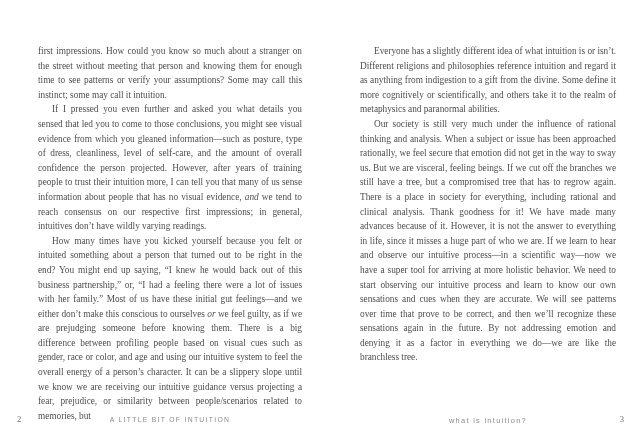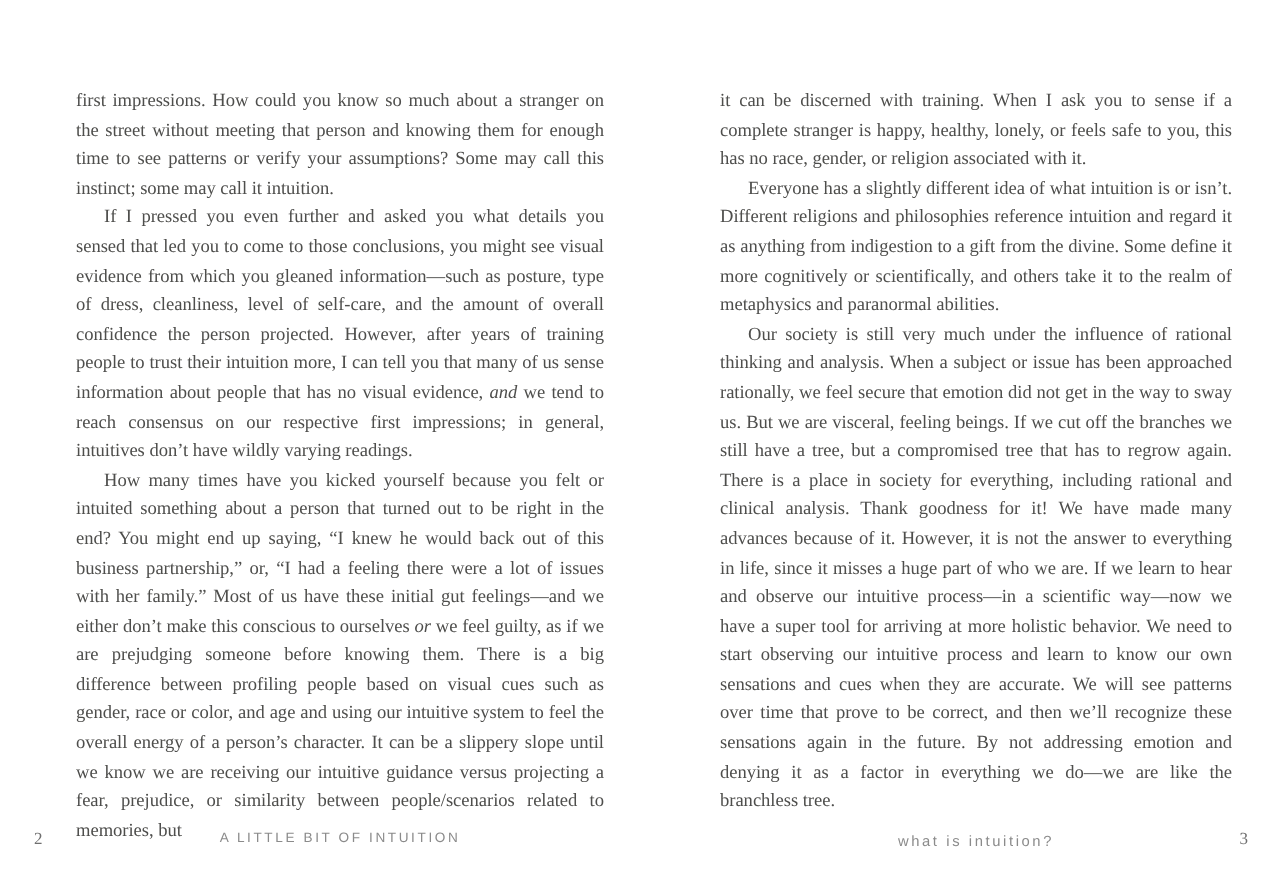--- a/index.html
+++ b/index.html
@@ -71,21 +71,20 @@
 
 <div class="spread" style="background: rgb(255, 255, 255);">
 
   <div class="text-block page-left-body" style="color: rgb(78, 78, 76);">
       <p><span>first impressions. How could you know so much about a stranger on the street without meeting that person and knowing them for enough time to see patterns or verify your assumptions? Some may call this instinct; some may call it intuition.</span></p>
       <p class="indent"><span>If I pressed you even further and asked you what details you sensed that led you to come to those conclusions, you might see visual evidence from which you gleaned information—such as posture, type of dress, cleanliness, level of self-care, and the amount of overall confidence the person projected. However, after years of training people to trust their intuition more, I can tell you that many of us sense information about people that has no visual evidence, </span><em>and</em><span> we tend to reach consensus on our respective first impressions; in general, intuitives don’t have wildly varying readings.</span></p>
       <p class="indent"><span>How many times have you kicked yourself because you felt or intuited something about a person that turned out to be right in the end? You might end up saying, “I knew he would back out of this business partnership,” or, “I had a feeling there were a lot of issues with her family.” Most of us have these initial gut feelings—and we either don’t make this conscious to ourselves </span><em>or</em><span> we feel guilty, as if we are prejudging someone before knowing them. There is a big difference between profiling people based on visual cues such as gender, race or color, and age and using our intuitive system to feel the overall energy of a person’s character. It can be a slippery slope until we know we are receiving our intuitive guidance versus projecting a fear, prejudice, or similarity between people/scenarios related to memories, but</span></p>
     </div>
 
   <div class="text-block page-right-body" style="color: rgb(78, 78, 76);">
-      <p><span>it can be discerned with training. When I ask you to sense if a complete stranger is happy, healthy, lonely, or feels safe to you, this has no race, gender, or religion associated with it.</span></p>
       <p class="indent"><span>Everyone has a slightly different idea of what intuition is or isn’t. Different religions and philosophies reference intuition and regard it as anything from indigestion to a gift from the divine. Some define it more cognitively or scientifically, and others take it to the realm of metaphysics and paranormal abilities.</span></p>
       <p class="indent"><span>Our society is still very much under the influence of rational thinking and analysis. When a subject or issue has been approached rationally, we feel secure that emotion did not get in the way to sway us. But we are visceral, feeling beings. If we cut off the branches we still have a tree, but a compromised tree that has to regrow again. There is a place in society for everything, including rational and clinical analysis. Thank goodness for it! We have made many advances because of it. However, it is not the answer to everything in life, since it misses a huge part of who we are. If we learn to hear and observe our intuitive process—in a scientific way—now we have a super tool for arriving at more holistic behavior. We need to start observing our intuitive process and learn to know our own sensations and cues when they are accurate. We will see patterns over time that prove to be correct, and then we’ll recognize these sensations again in the future. By not addressing emotion and denying it as a factor in everything we do—we are like the branchless tree.</span></p>
     </div>
 
   <span class="pagenum pagenum-left" style="color: rgb(111, 111, 111);">2</span>
 
   <span class="running-head running-head-left" style="color: rgb(139, 139, 139);">A LITTLE BIT OF INTUITION</span>
 
   <span class="running-head running-head-right" style="color: rgb(139, 139, 139);">what is intuition?</span>
 

